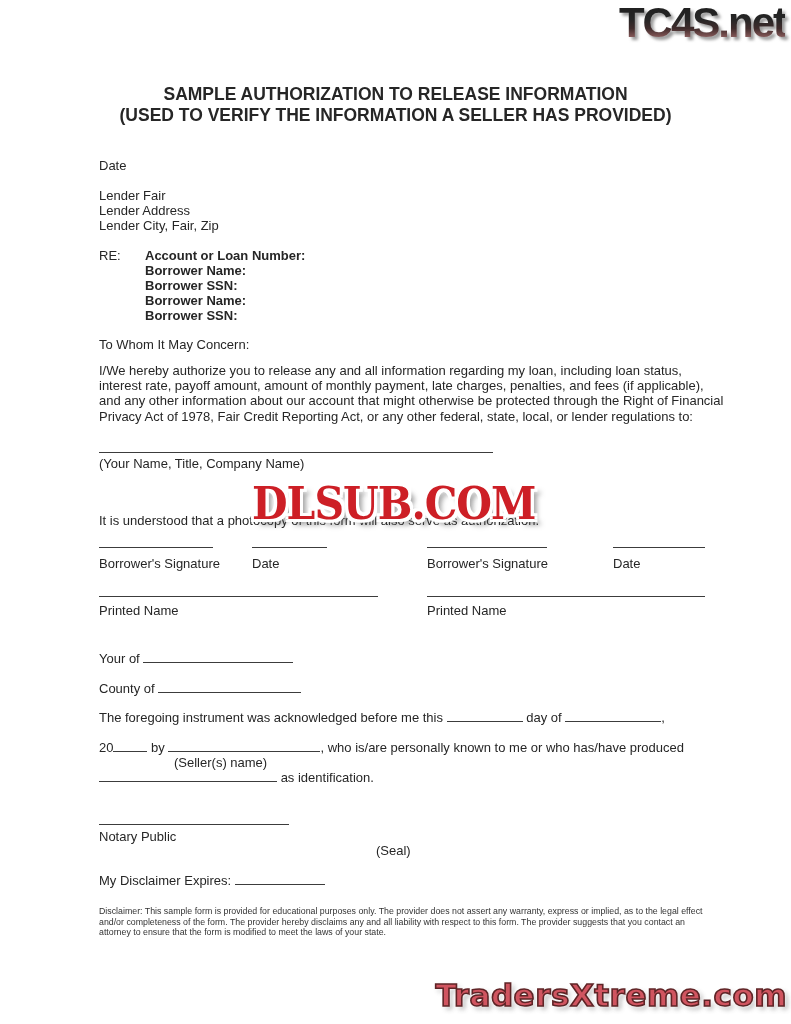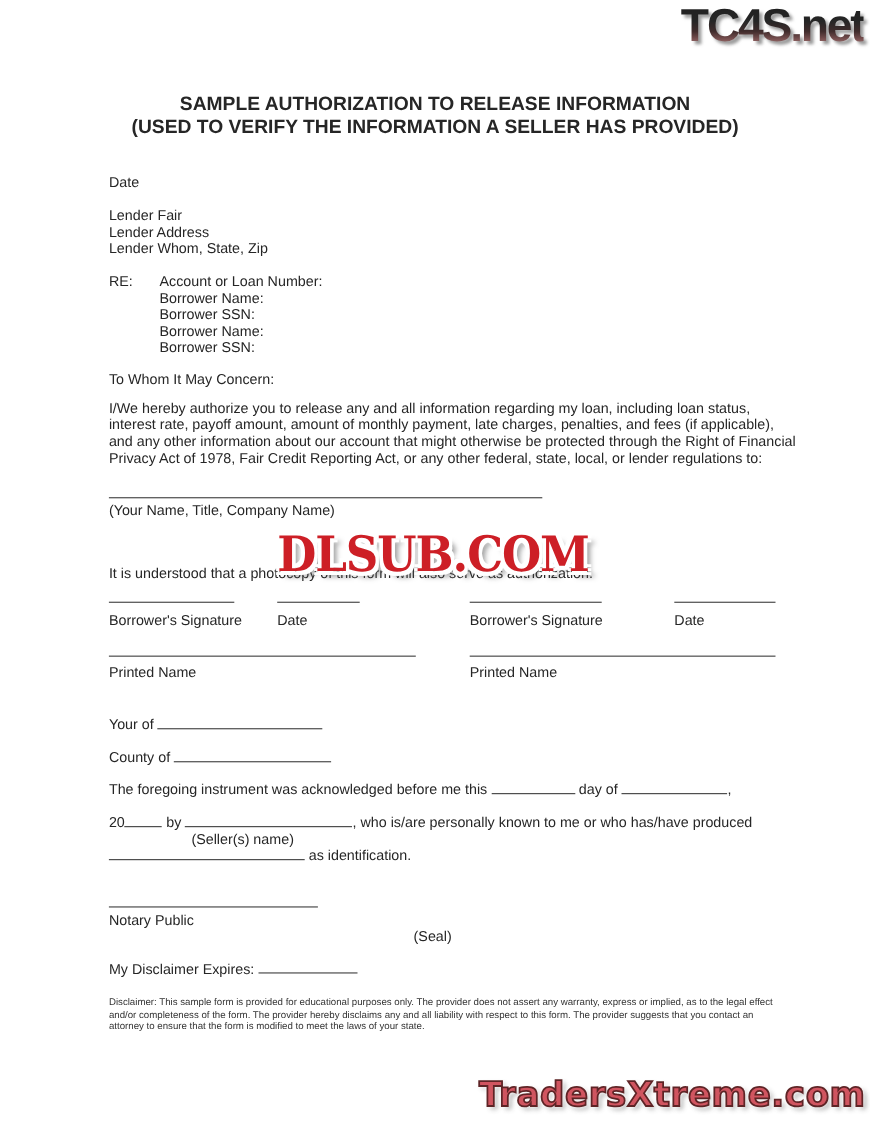--- a/index.html
+++ b/index.html
@@ -35,37 +35,37 @@
     position:absolute; top:977px; right:4px;
     font-family:"DejaVu Sans", sans-serif; font-weight:bold;
     font-size:31px; letter-spacing:0.5px; color:#d05560;
     -webkit-text-stroke:1.6px #5e2426;
     text-shadow:0 0 2px #fff, 0 0 4px #fff, 0 0 6px #fff, 3px 3px 5px rgba(60,60,60,0.45);
   }
   .disclaimer {
     position:absolute; left:99px; top:906px; width:612px;
     font-size:8.8px; line-height:10.6px; color:#333; white-space:normal;
   }
-  .re-item { line-height:15px; }
+  .re-item { line-height:15px;font-weight:bold; }
 </style>
 </head>
 <body>
 
 <div class="page">
 
   <div class="logo-top">TC4S.net</div>
 
   <div class="abs title" style="top:105px;">(USED TO VERIFY THE INFORMATION A SELLER HAS PROVIDED)</div>
   <div class="abs title" style="top:84px;">SAMPLE AUTHORIZATION TO RELEASE INFORMATION</div>
 
   <div class="abs" style="left:99px; top:158px;">Date</div>
 
   <div class="abs" style="left:99px; top:188px;">Lender Fair</div>
   <div class="abs" style="left:99px; top:203px;">Lender Address</div>
-  <div class="abs" style="left:99px; top:218px;">Lender Whom, State, Zip</div>
+  <div class="abs" style="left:99px; top:218px;">Lender City, Fair, Zip</div>
 
   <div class="abs" style="left:99px; top:248px;">RE:</div>
   <div class="abs" style="left:145px; top:248px;">
     <div class="re-item">Account or Loan Number:</div>
     <div class="re-item">Borrower Name:</div>
     <div class="re-item">Borrower SSN:</div>
     <div class="re-item">Borrower Name:</div>
     <div class="re-item">Borrower SSN:</div>
   </div>
 

